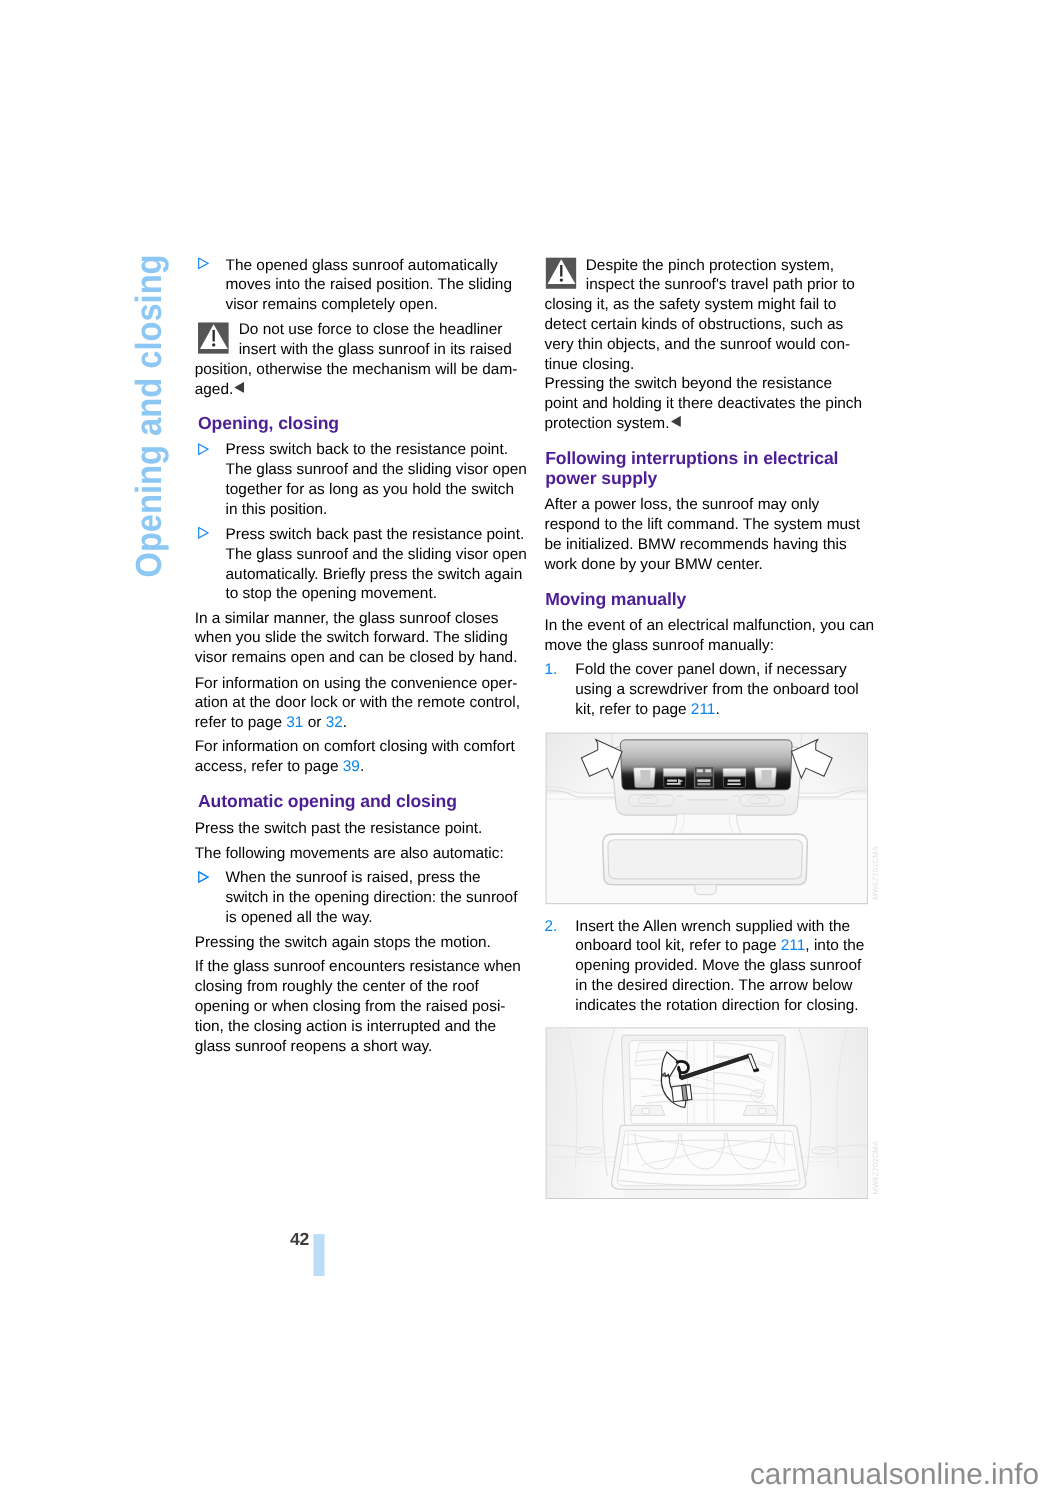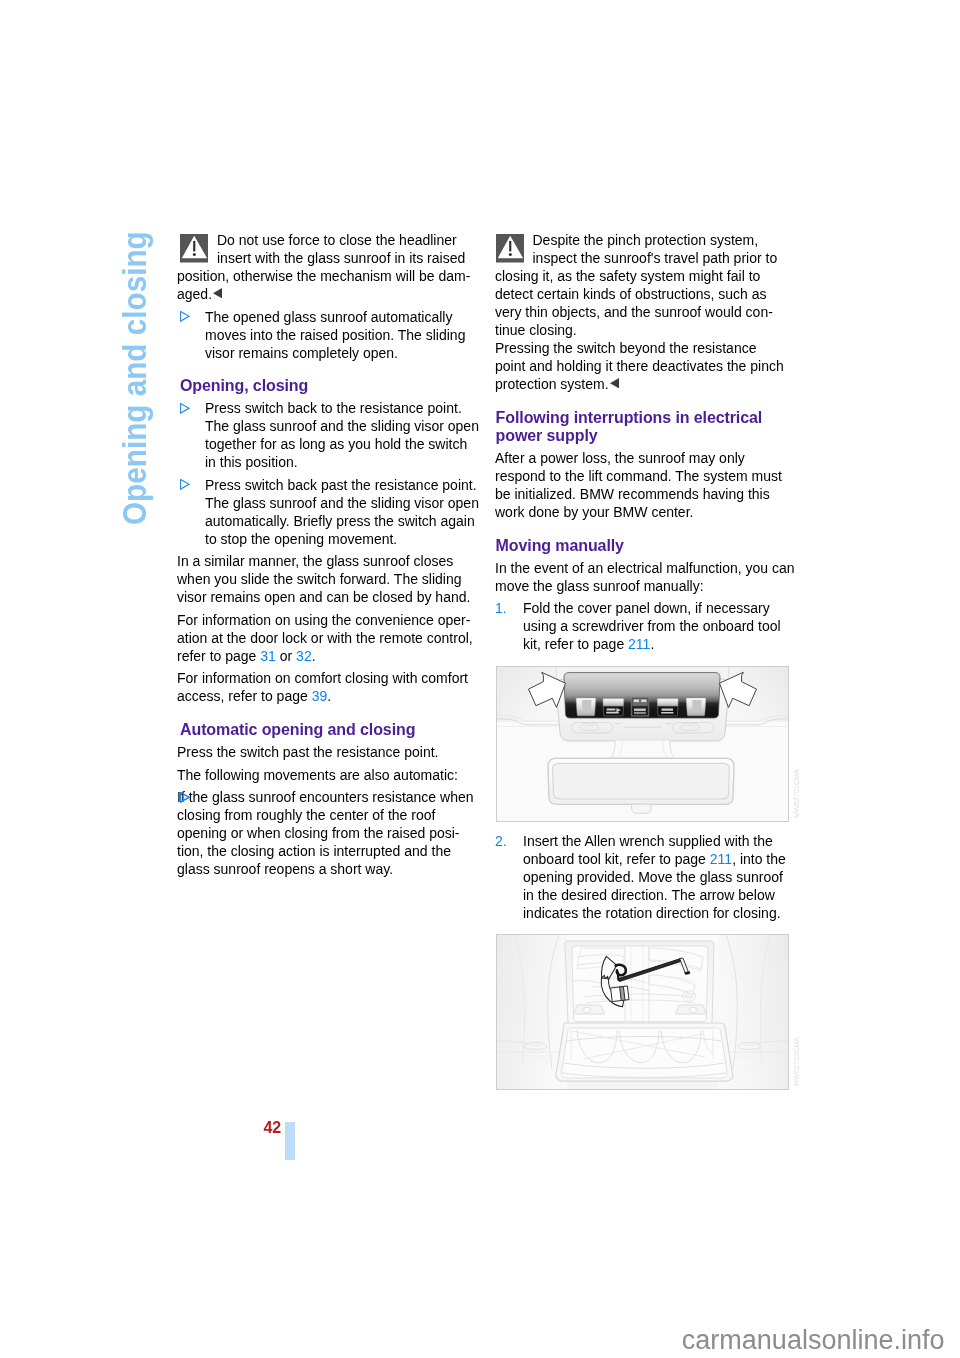--- a/index.html
+++ b/index.html
@@ -49,69 +49,70 @@
 
   .figwrap{position:relative; margin:12.6px 0 9.5px 1px;}
   .fig{position:relative; border:1px solid #cdcdcd; background:#fff;
        width:291px; height:154px; overflow:hidden;}
   .fig svg{display:block;}
   .figcode{position:absolute; left:0; top:0;
        font-size:7px; color:#e0e0e0; letter-spacing:0.1px; white-space:nowrap;
        transform-origin:0 0; transform:translate(292px,152px) rotate(-90deg);}
 
   .pagenum{position:absolute; left:230px; top:1120px; width:51px;
-      text-align:right; font-size:16px; font-weight:bold; color:#b91c1c;
+      text-align:right; font-size:16px; font-weight:bold; color:#404040;
       letter-spacing:-0.2px; line-height:1;}
   .pagebar{position:absolute; left:285px; top:1122px; width:10px; height:38px;
       background:#bbddf8;}
   .watermark{position:absolute; left:0; top:1327px; width:944.5px;
       text-align:right; font-size:27px; line-height:1; color:#8c8c8c; letter-spacing:0px;}
 </style>
 </head>
 <body>
 
 <div class="page">
 
   <div class="chapter-title">Opening and closing</div>
 
   <div class="col col-left" id="col-left">
+      <div class="blk bullet"><span class="bi"><svg width="10" height="11" viewBox="0 0 10 11">
+            <path d="M0.6 0.6 L9.1 5.35 L0.6 10.1 Z" fill="none" stroke="#1a87f2" stroke-width="1.1"></path>
+          </svg></span><span><span>The opened glass sunroof automatically</span><br><span>moves into the raised position. The sliding</span><br><span>visor remains completely open.</span></span></div>
       <div class="blk warn">
         <span class="wicon"><svg width="28" height="29" viewBox="0 0 28 29">
             <rect x="0" y="0" width="28" height="28.5" fill="#555555"></rect>
             <path d="M14.2 1.75 L27.1 24.2 L1.8 24.2 Z" fill="#ffffff"></path>
             <rect x="13.2" y="6.9" width="2.1" height="10.5" fill="#2a2a2a"></rect>
             <circle cx="14.3" cy="20.6" r="1.5" fill="#2a2a2a"></circle>
           </svg></span>
         <p class="wl lead"><span>Do not use force to close the headliner</span><br><span>insert with the glass sunroof in its raised</span></p>
         <p class="wl"><span>position, otherwise the mechanism will be dam-</span><br><span>aged.</span><span class="endmark"><svg width="9" height="10.4" viewBox="0 0 9 10.4">
               <path d="M9 0 L9 10.4 L0 5.2 Z" fill="#3c3c3c"></path>
             </svg></span></p>
       </div>
-      <div class="blk bullet"><span class="bi"><svg width="10" height="11" viewBox="0 0 10 11">
-            <path d="M0.6 0.6 L9.1 5.35 L0.6 10.1 Z" fill="none" stroke="#1a87f2" stroke-width="1.1"></path>
-          </svg></span><span><span>The opened glass sunroof automatically</span><br><span>moves into the raised position. The sliding</span><br><span>visor remains completely open.</span></span></div>
       <h2 class="blk heading"><span>Opening, closing</span></h2>
       <div class="blk bullet"><span class="bi"><svg width="10" height="11" viewBox="0 0 10 11">
             <path d="M0.6 0.6 L9.1 5.35 L0.6 10.1 Z" fill="none" stroke="#1a87f2" stroke-width="1.1"></path>
           </svg></span><span><span>Press switch back to the resistance point.</span><br><span>The glass sunroof and the sliding visor open</span><br><span>together for as long as you hold the switch</span><br><span>in this position.</span></span></div>
       <div class="blk bullet"><span class="bi"><svg width="10" height="11" viewBox="0 0 10 11">
             <path d="M0.6 0.6 L9.1 5.35 L0.6 10.1 Z" fill="none" stroke="#1a87f2" stroke-width="1.1"></path>
           </svg></span><span><span>Press switch back past the resistance point.</span><br><span>The glass sunroof and the sliding visor open</span><br><span>automatically. Briefly press the switch again</span><br><span>to stop the opening movement.</span></span></div>
       <p class="blk para"><span>In a similar manner, the glass sunroof closes</span><br><span>when you slide the switch forward. The sliding</span><br><span>visor remains open and can be closed by hand.</span></p>
       <p class="blk para"><span>For information on using the convenience oper-</span><br><span>ation at the door lock or with the remote control,</span><br><span>refer to page</span> <span class="ref">31</span> <span>or</span> <span class="ref">32</span><span>.</span></p>
       <p class="blk para"><span>For information on comfort closing with comfort</span><br><span>access, refer to page</span> <span class="ref">39</span><span>.</span></p>
       <h2 class="blk heading"><span>Automatic opening and closing</span></h2>
       <p class="blk para"><span>Press the switch past the resistance point.</span></p>
       <p class="blk para"><span>The following movements are also automatic:</span></p>
       <div class="blk bullet"><span class="bi"><svg width="10" height="11" viewBox="0 0 10 11">
             <path d="M0.6 0.6 L9.1 5.35 L0.6 10.1 Z" fill="none" stroke="#1a87f2" stroke-width="1.1"></path>
           </svg></span></div>
       <div class="blk bullet"><span class="bi"><svg width="10" height="11" viewBox="0 0 10 11">
             <path d="M0.6 0.6 L9.1 5.35 L0.6 10.1 Z" fill="none" stroke="#1a87f2" stroke-width="1.1"></path>
-          </svg></span></div>
+          </svg></span><span><span>When the sunroof is raised, press the</span><br><span>switch in the opening direction: the sunroof</span><br><span>is opened all the way.</span></span></div>
+      <p class="blk para"><span>Pressing the switch again stops the motion.</span></p>
       <p class="blk para"><span>If the glass sunroof encounters resistance when</span><br><span>closing from roughly the center of the roof</span><br><span>opening or when closing from the raised posi-</span><br><span>tion, the closing action is interrupted and the</span><br><span>glass sunroof reopens a short way.</span></p>
     </div>
   <div class="col col-right" id="col-right">
       <div class="blk warn">
         <span class="wicon"><svg width="28" height="29" viewBox="0 0 28 29">
             <rect x="0" y="0" width="28" height="28.5" fill="#555555"></rect>
             <path d="M14.2 1.75 L27.1 24.2 L1.8 24.2 Z" fill="#ffffff"></path>
             <rect x="13.2" y="6.9" width="2.1" height="10.5" fill="#2a2a2a"></rect>
             <circle cx="14.3" cy="20.6" r="1.5" fill="#2a2a2a"></circle>
           </svg></span>

